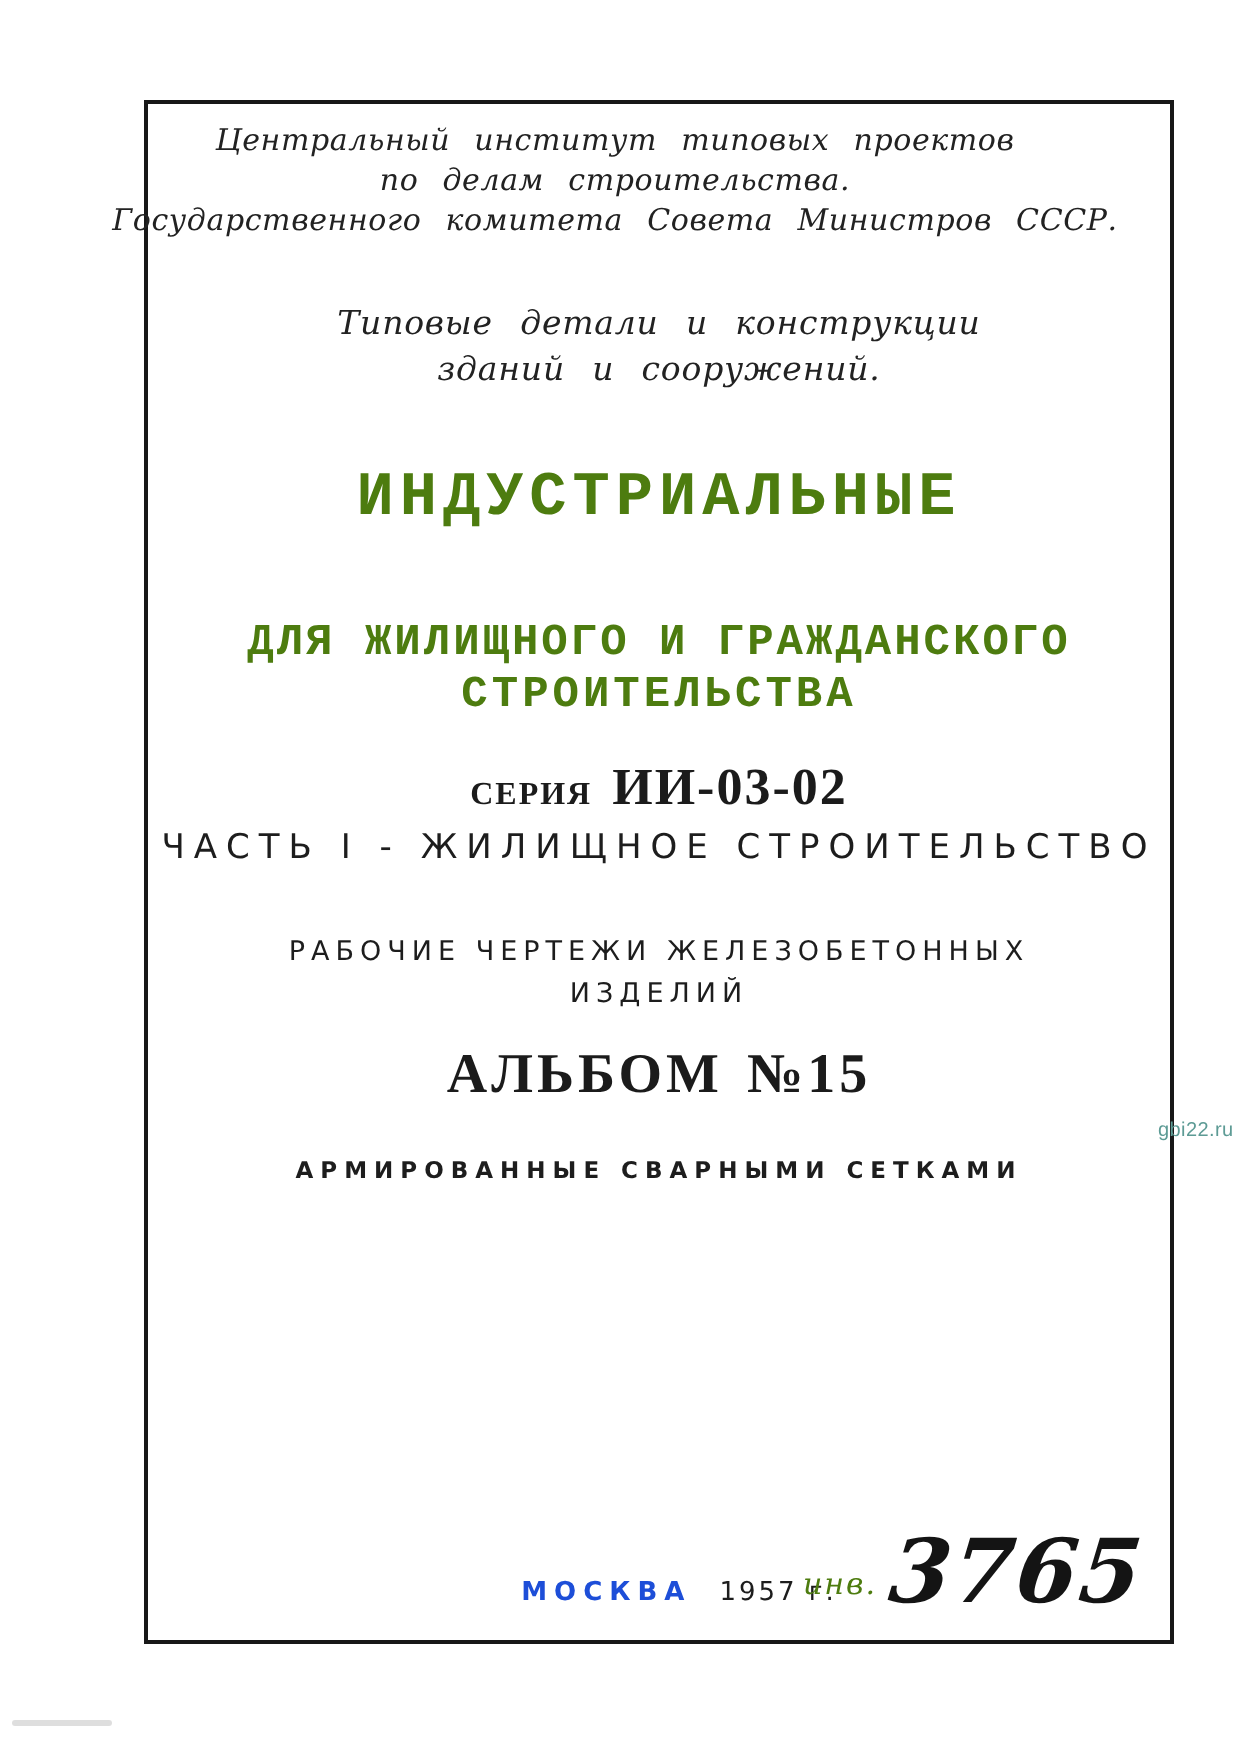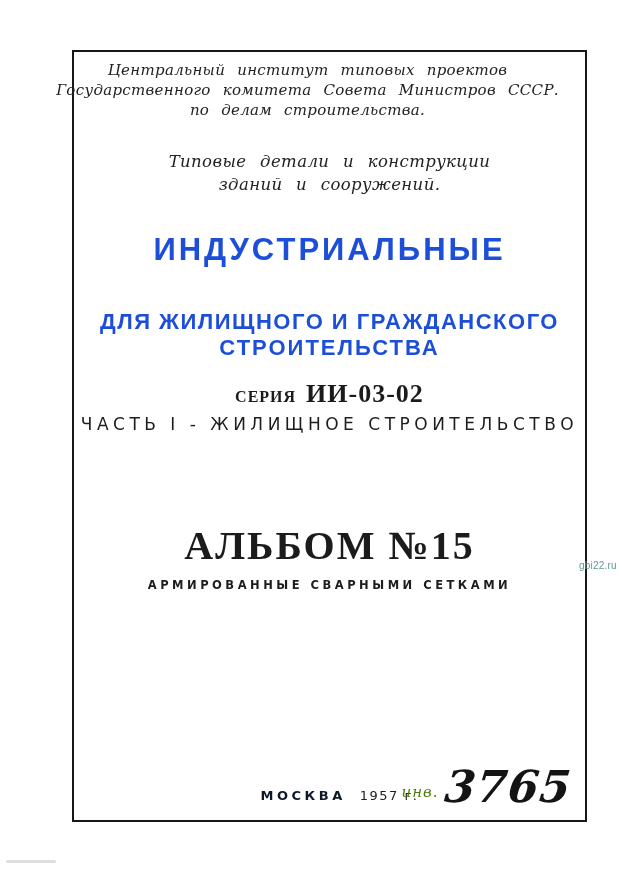--- a/index.html
+++ b/index.html
@@ -44,23 +44,23 @@
   }
   .typical {
     top: 98px;
     font-size: 16.5px;
     line-height: 23px;
     word-spacing: 8px;
     letter-spacing: 0.4px;
   }
   
   .title-line {
-    font-family: Liberation Sans, sans-serif;
-    font-weight: bold;
-    color: #1d4ed8;
+    font-family: Liberation Mono, monospace;
+    font-weight: bold;
+    color: #4d7c0f;
     white-space: nowrap;
   }
   .title-l1 { top: 180px; font-size: 31px; letter-spacing: 3px; }
   .title-l2 { top: 216px; font-size: 31px; letter-spacing: 2px; }
   .title-l3 { top: 257px; font-size: 22px; letter-spacing: 1.5px; }
   .title-l4 { top: 283px; font-size: 22px; letter-spacing: 2px; }
   .series-row { top: 327px; }
   .series-label {
     font-family: "Liberation Serif", serif;
     font-weight: bold;
@@ -79,31 +79,31 @@
     font-family: "DejaVu Sans", sans-serif;
     color: #1d1d1d;
     white-space: nowrap;
   }
   .part-line { top: 362px; font-size: 17px; letter-spacing: 4.5px; }
   .drawings { top: 414px; font-size: 13.5px; letter-spacing: 3px; line-height: 21px; white-space: normal; }
   .album-row { top: 470px; }
   .album-label, .album-number {
     font-family: "Liberation Serif", serif;
     font-weight: bold;
-    font-size: 40px;
+    font-size: 28px;
     letter-spacing: 2px;
   }
   .album-number { margin-left: 12px; }
   .subject { top: 524px; font-size: 11.5px; font-weight: bold; letter-spacing: 3.5px; line-height: 19px; white-space: normal; }
   .city-row {
     top: 736px;
     font-size: 13px;
     transform: translateX(10px);
   }
-  .city { letter-spacing: 3.5px; font-family: "DejaVu Sans", sans-serif; font-weight: bold; color:#0f172a;}
+  .city { letter-spacing: 3.5px; font-family: "DejaVu Sans", sans-serif; font-weight: bold; color:#1d4ed8;}
   .year { letter-spacing: 1.5px; font-family: "DejaVu Sans", sans-serif; font-weight: normal; color:#1d1d1d; margin-left: 14px;}
   .inv {
     position: absolute;
     right: 14px;
     top: 714px;
     display: flex;
     align-items: flex-end;
     gap: 6px;
   }
   .inv-label {
@@ -144,39 +144,43 @@
   }
 </style>
 </head>
 <body>
 
 <div class="page">
   <div class="frame">
 
     <div class="block script institute">
       <div>Центральный институт типовых проектов</div>
+      <div>по делам строительства.</div>
       <div>Государственного комитета Совета Министров СССР.</div>
-      <div>по делам строительства.</div>
     </div>
 
     <div class="block script typical">
       <div>Типовые детали и конструкции</div>
       <div>зданий и сооружений.</div>
     </div>
 
     <div class="block title-line title-l1">ИНДУСТРИАЛЬНЫЕ</div>
     <div class="block title-line title-l3">ДЛЯ ЖИЛИЩНОГО И ГРАЖДАНСКОГО</div>
     <div class="block title-line title-l4">СТРОИТЕЛЬСТВА</div>
 
     <div class="block series-row">
       <span class="series-label">СЕРИЯ</span><span class="series-code">ИИ-03-02</span>
     </div>
 
     <div class="block stencil part-line">ЧАСТЬ I - ЖИЛИЩНОЕ СТРОИТЕЛЬСТВО</div>
 
+    <div class="block stencil drawings">
+      <div>РАБОЧИЕ ЧЕРТЕЖИ ЖЕЛЕЗОБЕТОННЫХ</div>
+      <div>ИЗДЕЛИЙ</div>
+    </div>
 
     <div class="block album-row">
       <span class="album-label">АЛЬБОМ</span><span class="album-number">№15</span>
     </div>
 
     <div class="block stencil subject">
       <div>АРМИРОВАННЫЕ СВАРНЫМИ СЕТКАМИ</div>
     </div>
 
     <div class="block city-row">

